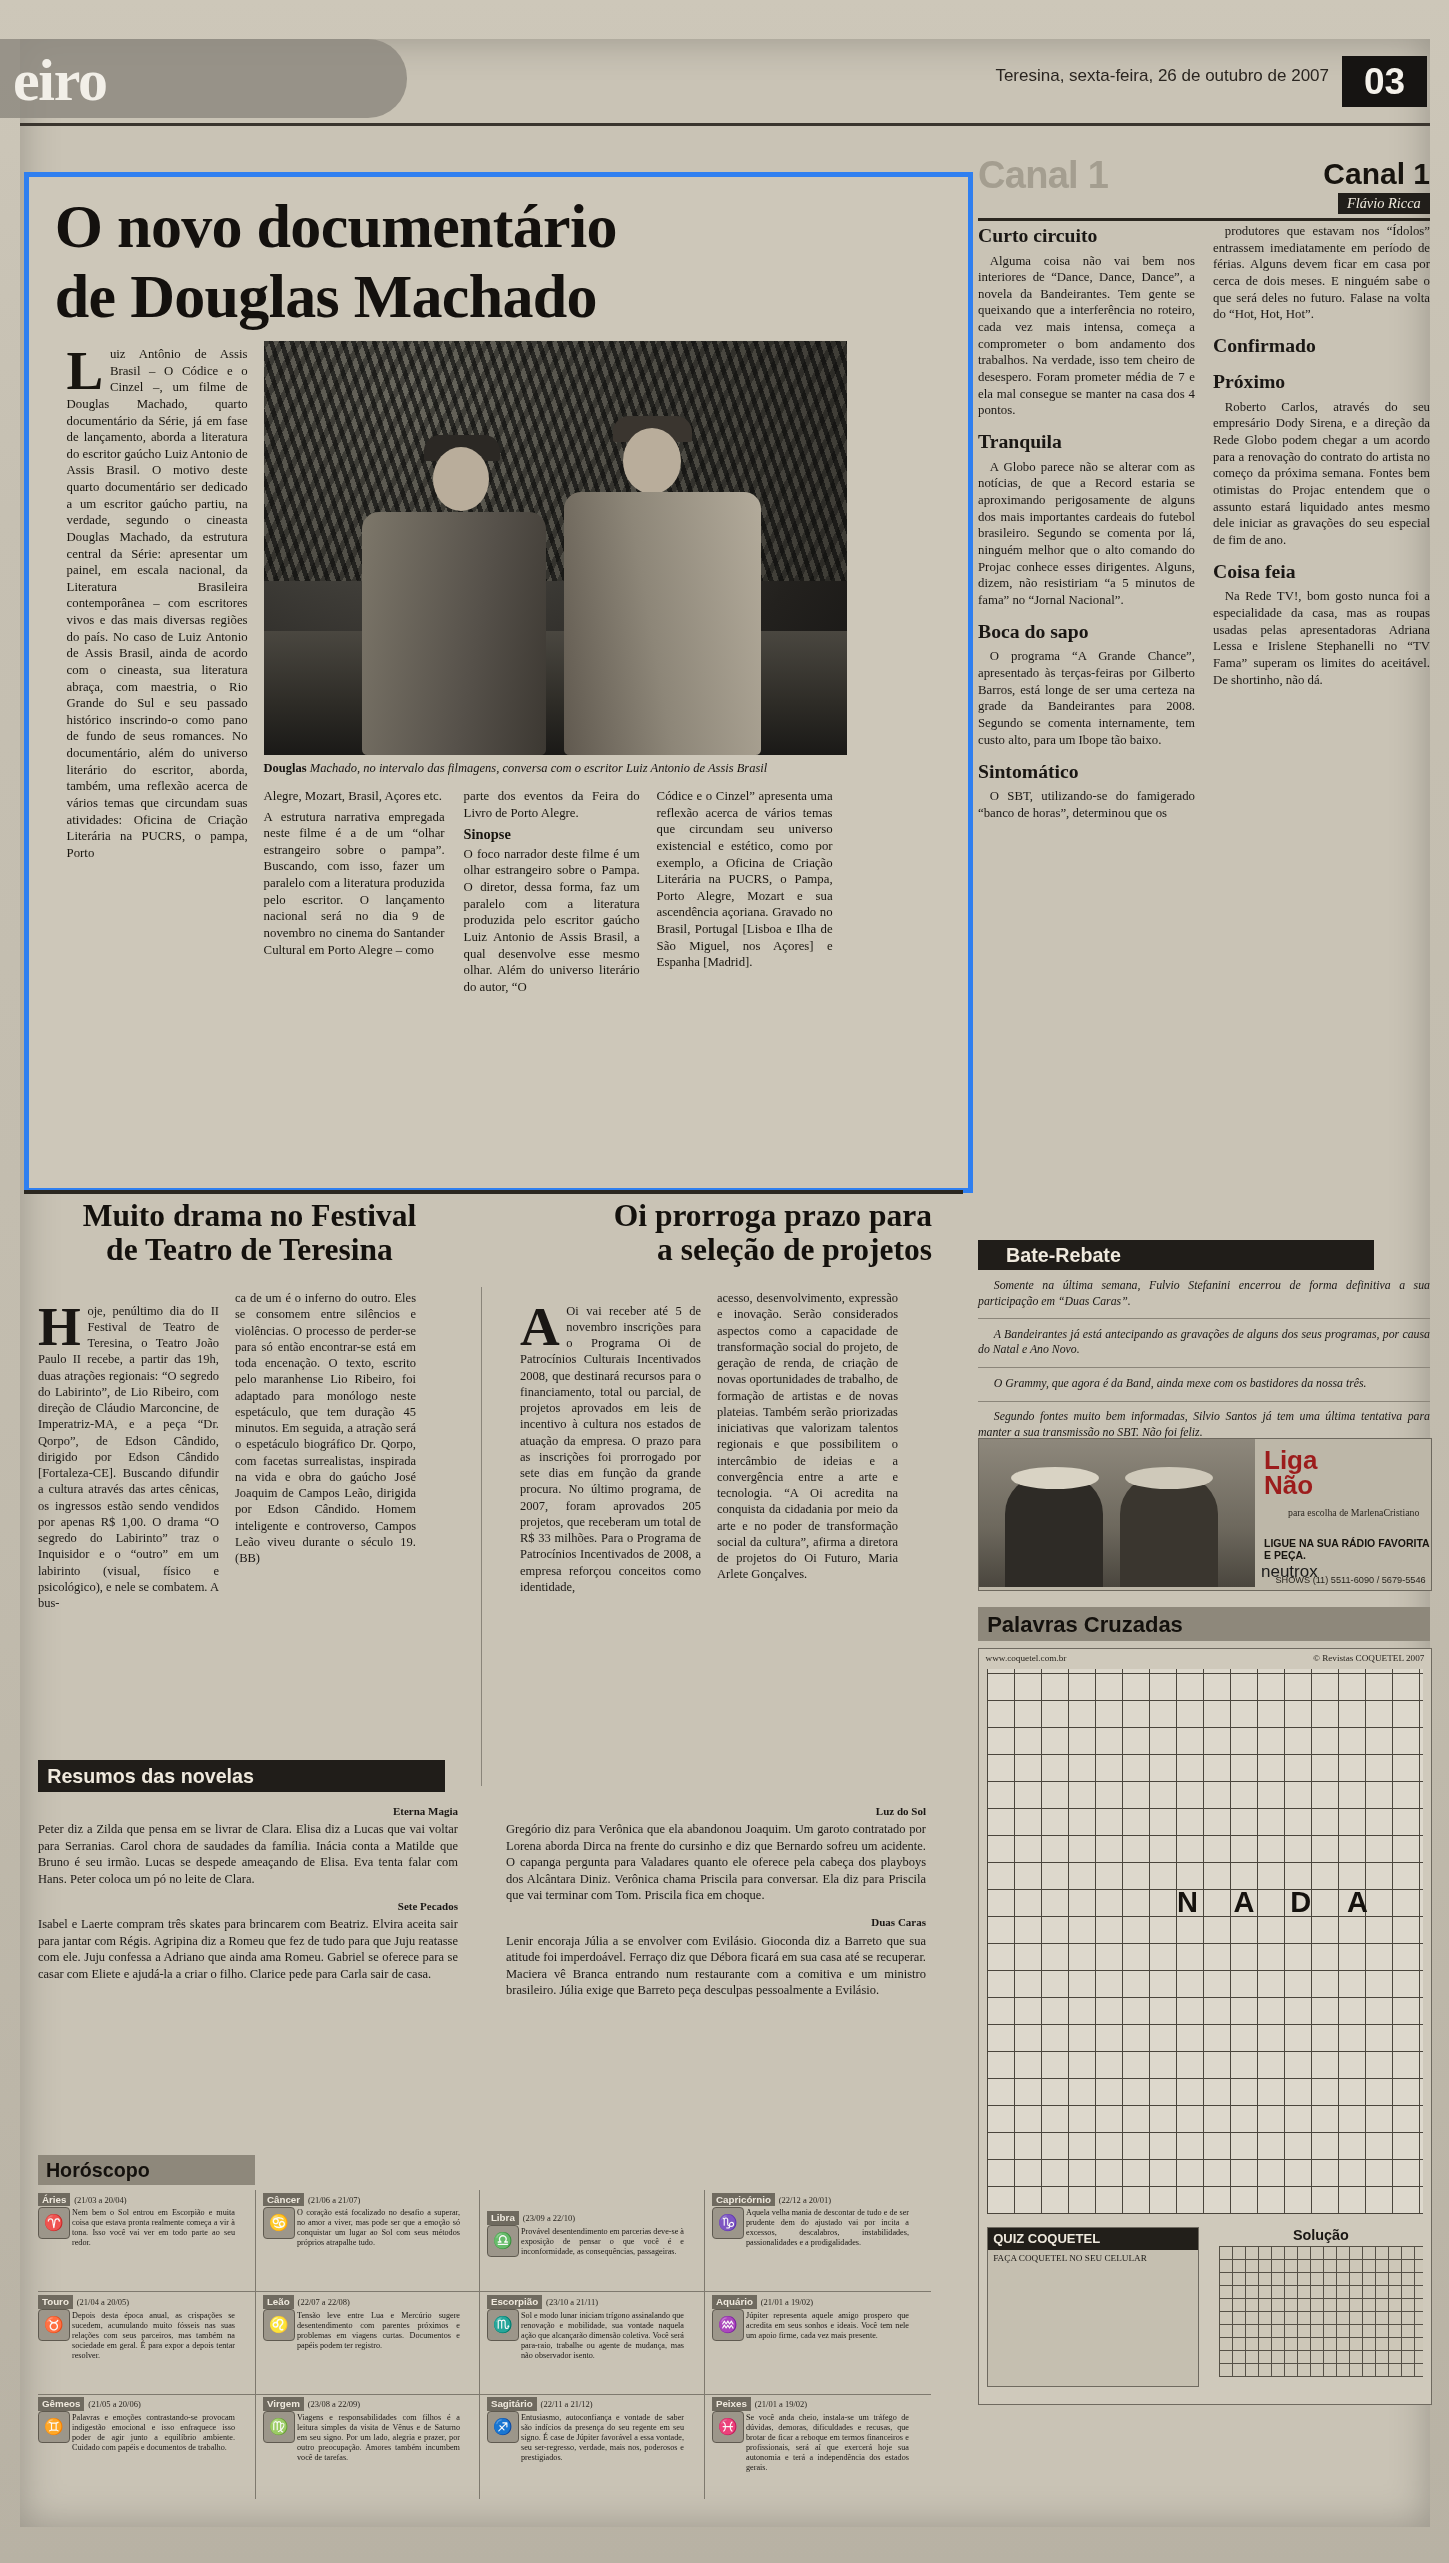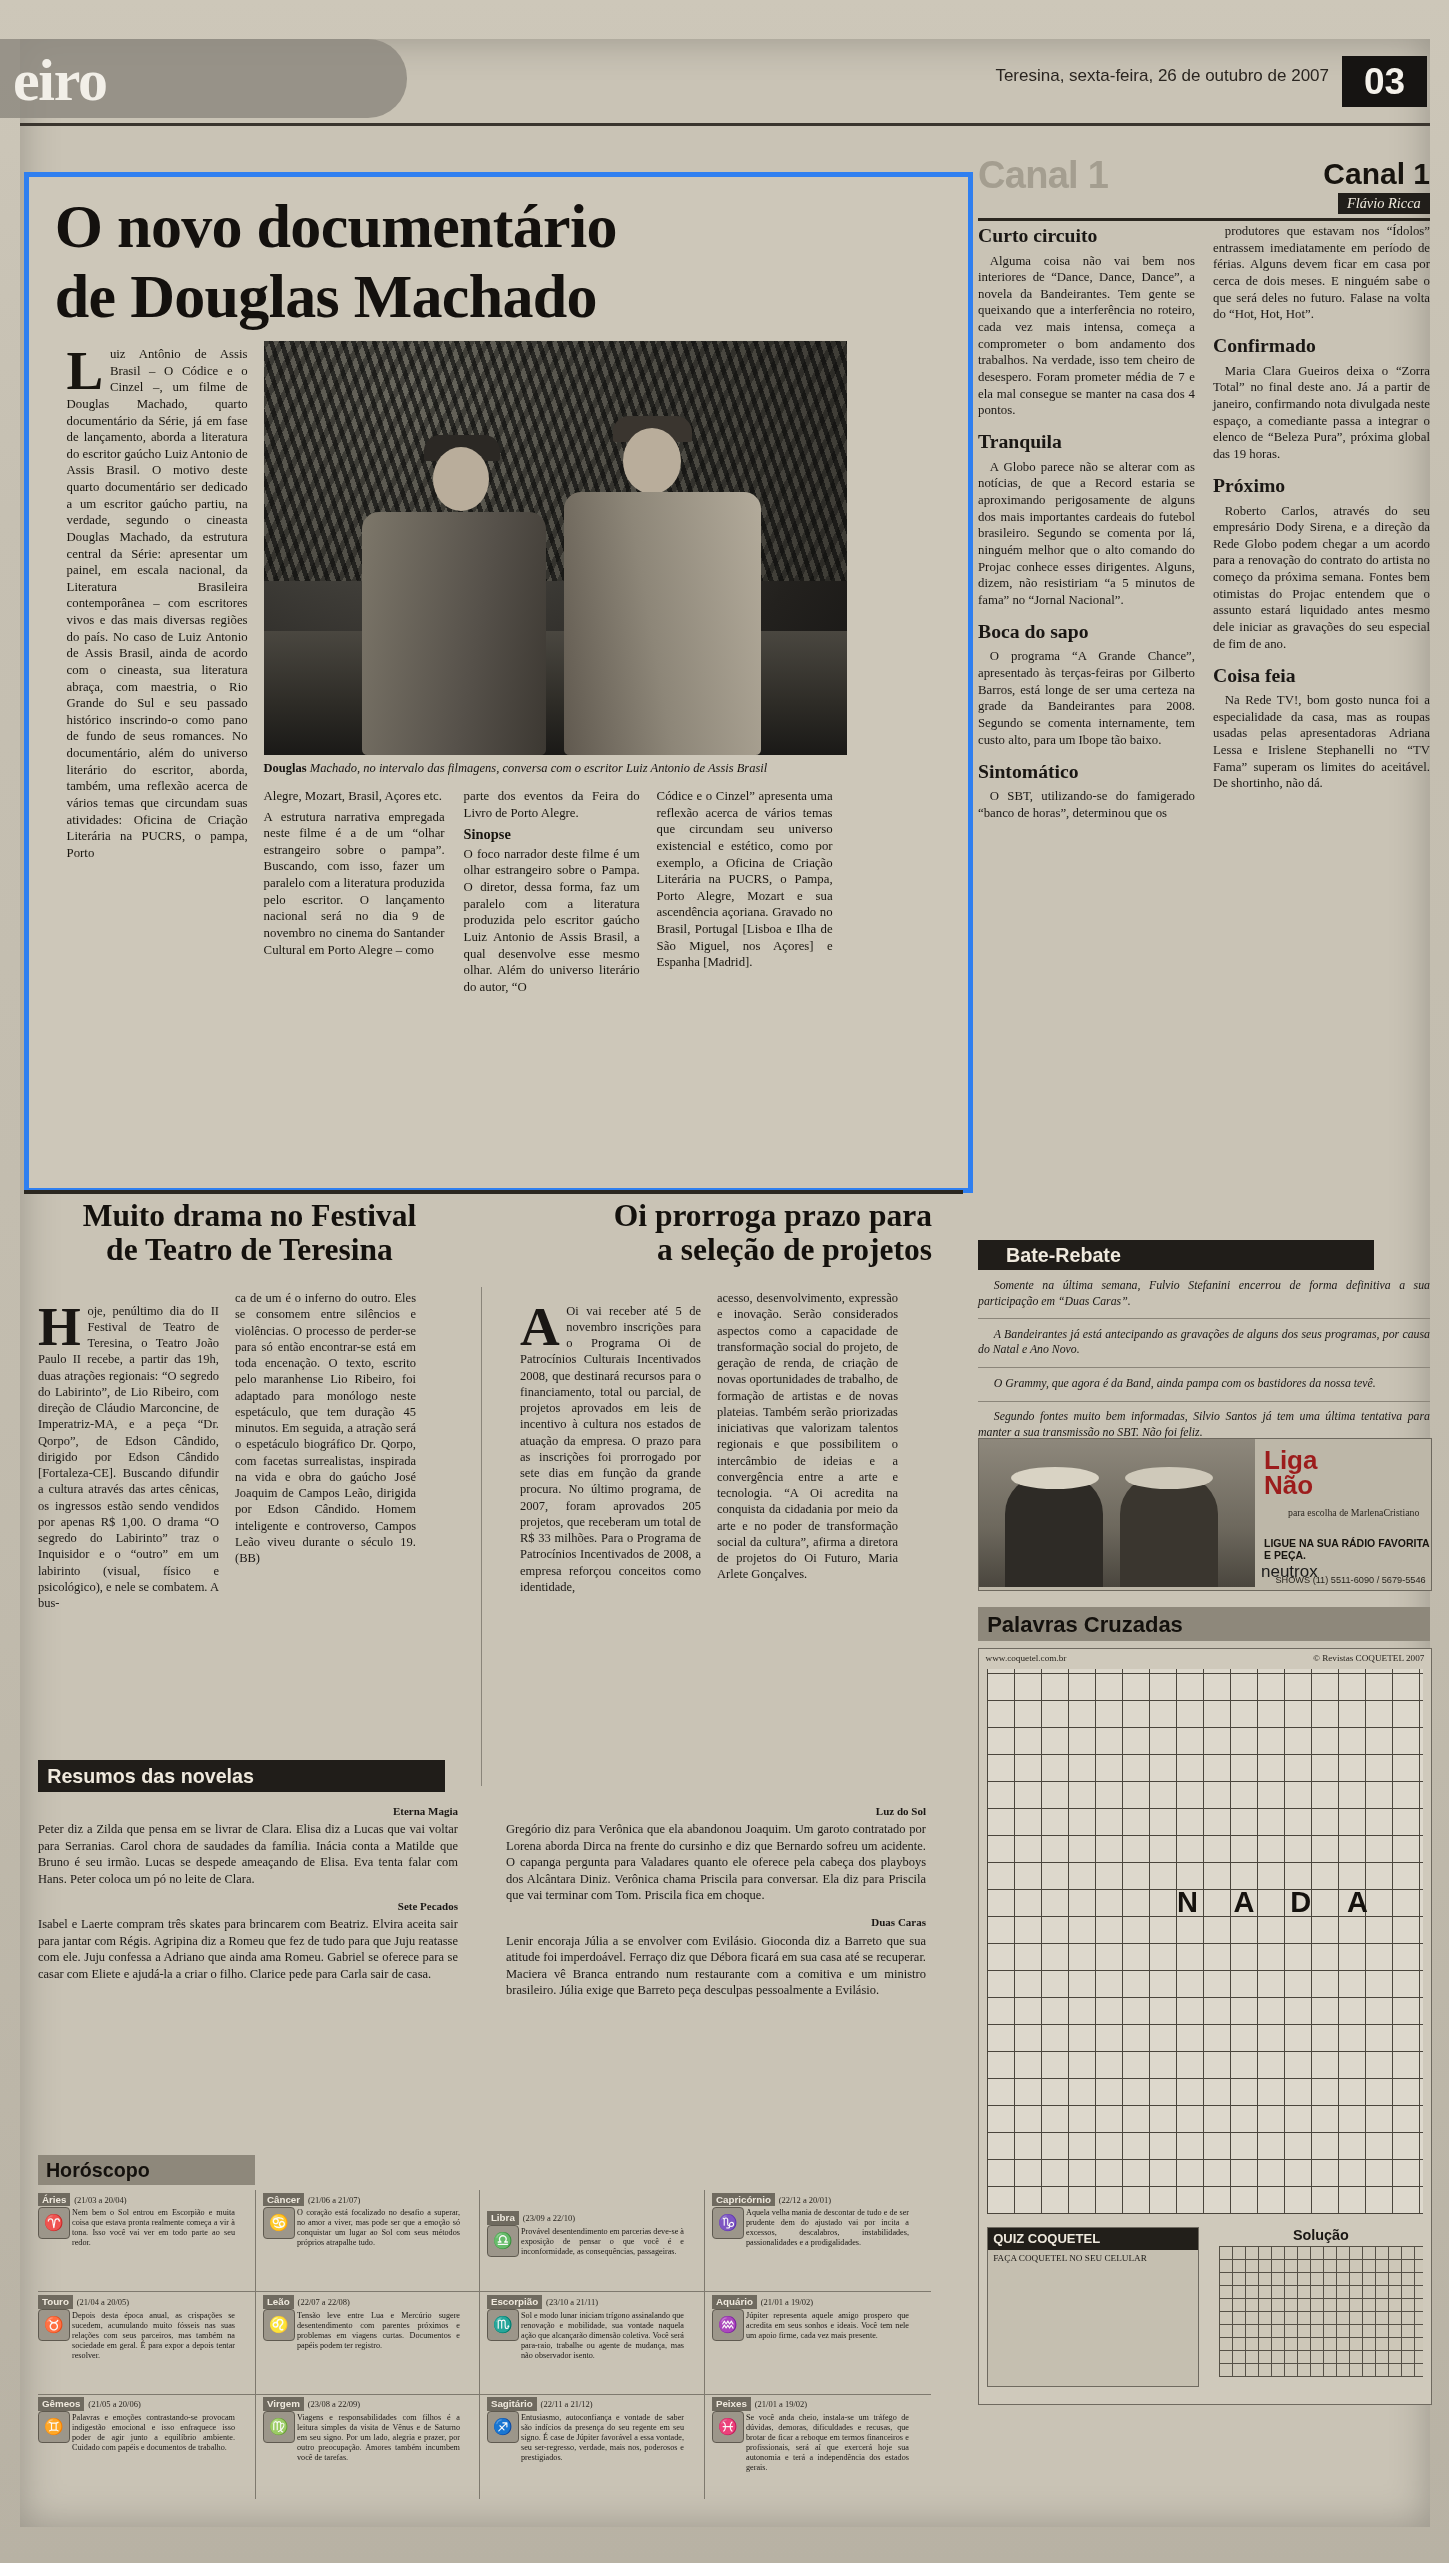--- a/index.html
+++ b/index.html
@@ -229,21 +229,20 @@
       <h4 class="mt">Tranquila</h4>
       <p>A Globo parece não se alterar com as notícias, de que a Record estaria se aproximando perigosamente de alguns dos mais importantes cardeais do futebol brasileiro. Segundo se comenta por lá, ninguém melhor que o alto comando do Projac conhece esses dirigentes. Alguns, dizem, não resistiriam “a 5 minutos de fama” no “Jornal Nacional”.</p>
       <h4 class="mt">Boca do sapo</h4>
       <p>O programa “A Grande Chance”, apresentado às terças-feiras por Gilberto Barros, está longe de ser uma certeza na grade da Bandeirantes para 2008. Segundo se comenta internamente, tem custo alto, para um Ibope tão baixo.</p>
       <h4 class="mt">Sintomático</h4>
       <p>O SBT, utilizando-se do famigerado “banco de horas”, determinou que os</p>
     </div>
     <div class="cc ccR">
       <p>produtores que estavam nos “Ídolos” entrassem imediatamente em período de férias. Alguns devem ficar em casa por cerca de dois meses. E ninguém sabe o que será deles no futuro. Falase na volta do “Hot, Hot, Hot”.</p>
       <h4 class="mt">Confirmado</h4>
-      <p>Maria Clara Gueiros deixa o “Zorra Total” no final deste ano. Já a partir de janeiro, confirmando nota divulgada neste espaço, a comediante passa a integrar o elenco de “Beleza Pura”, próxima global das 19 horas.</p>
       <h4 class="mt">Próximo</h4>
       <p>Roberto Carlos, através do seu empresário Dody Sirena, e a direção da Rede Globo podem chegar a um acordo para a renovação do contrato do artista no começo da próxima semana. Fontes bem otimistas do Projac entendem que o assunto estará liquidado antes mesmo dele iniciar as gravações do seu especial de fim de ano.</p>
       <h4 class="mt">Coisa feia</h4>
       <p>Na Rede TV!, bom gosto nunca foi a especialidade da casa, mas as roupas usadas pelas apresentadoras Adriana Lessa e Irislene Stephanelli no “TV Fama” superam os limites do aceitável. De shortinho, não dá.</p>
     </div>
   </div>
 
   <div class="band"></div>
   <div class="h2l">
     <div>Muito drama no Festival</div>
@@ -269,21 +268,21 @@
   <div class="bodycol b4">acesso, desenvolvimento, expressão e inovação. Serão considerados aspectos como a capacidade de transformação social do projeto, de geração de renda, de criação de novas oportunidades de trabalho, de formação de artistas e de novas plateias. Também serão priorizadas iniciativas que valorizam talentos regionais e que possibilitem o intercâmbio de ideias e a convergência entre a arte e tecnologia.
 
 “A Oi acredita na conquista da cidadania por meio da arte e no poder de transformação social da cultura”, afirma a diretora de projetos do Oi Futuro, Maria Arlete Gonçalves.</div>
 
   <div class="bate-h">Bate-Rebate</div>
   <div class="bate">
     <p>Somente na última semana, Fulvio Stefanini encerrou de forma definitiva a sua participação em “Duas Caras”.</p>
     <div class="sep"></div>
     <p>A Bandeirantes já está antecipando as gravações de alguns dos seus programas, por causa do Natal e Ano Novo.</p>
     <div class="sep"></div>
-    <p>O Grammy, que agora é da Band, ainda pampa com os bastidores da nossa tevê.</p>
+    <p>O Grammy, que agora é da Band, ainda mexe com os bastidores da nossa três.</p>
     <div class="sep"></div>
     <p>Segundo fontes muito bem informadas, Silvio Santos já tem uma última tentativa para manter a sua transmissão no SBT. Não foi feliz.</p>
     <div class="sep"></div>
     <p>Com todo respeito, mas parece que o figurinista da “Grande Família”, o que escolhe as roupas do Agostinho, Pedro Cardoso, é o mesmo que veste o Jô Soares.</p>
   </div>
 
   <div class="adbox">
     <div class="ad-ph">
       <div class="ad-p1"></div>
       <div class="ad-p2"></div>

